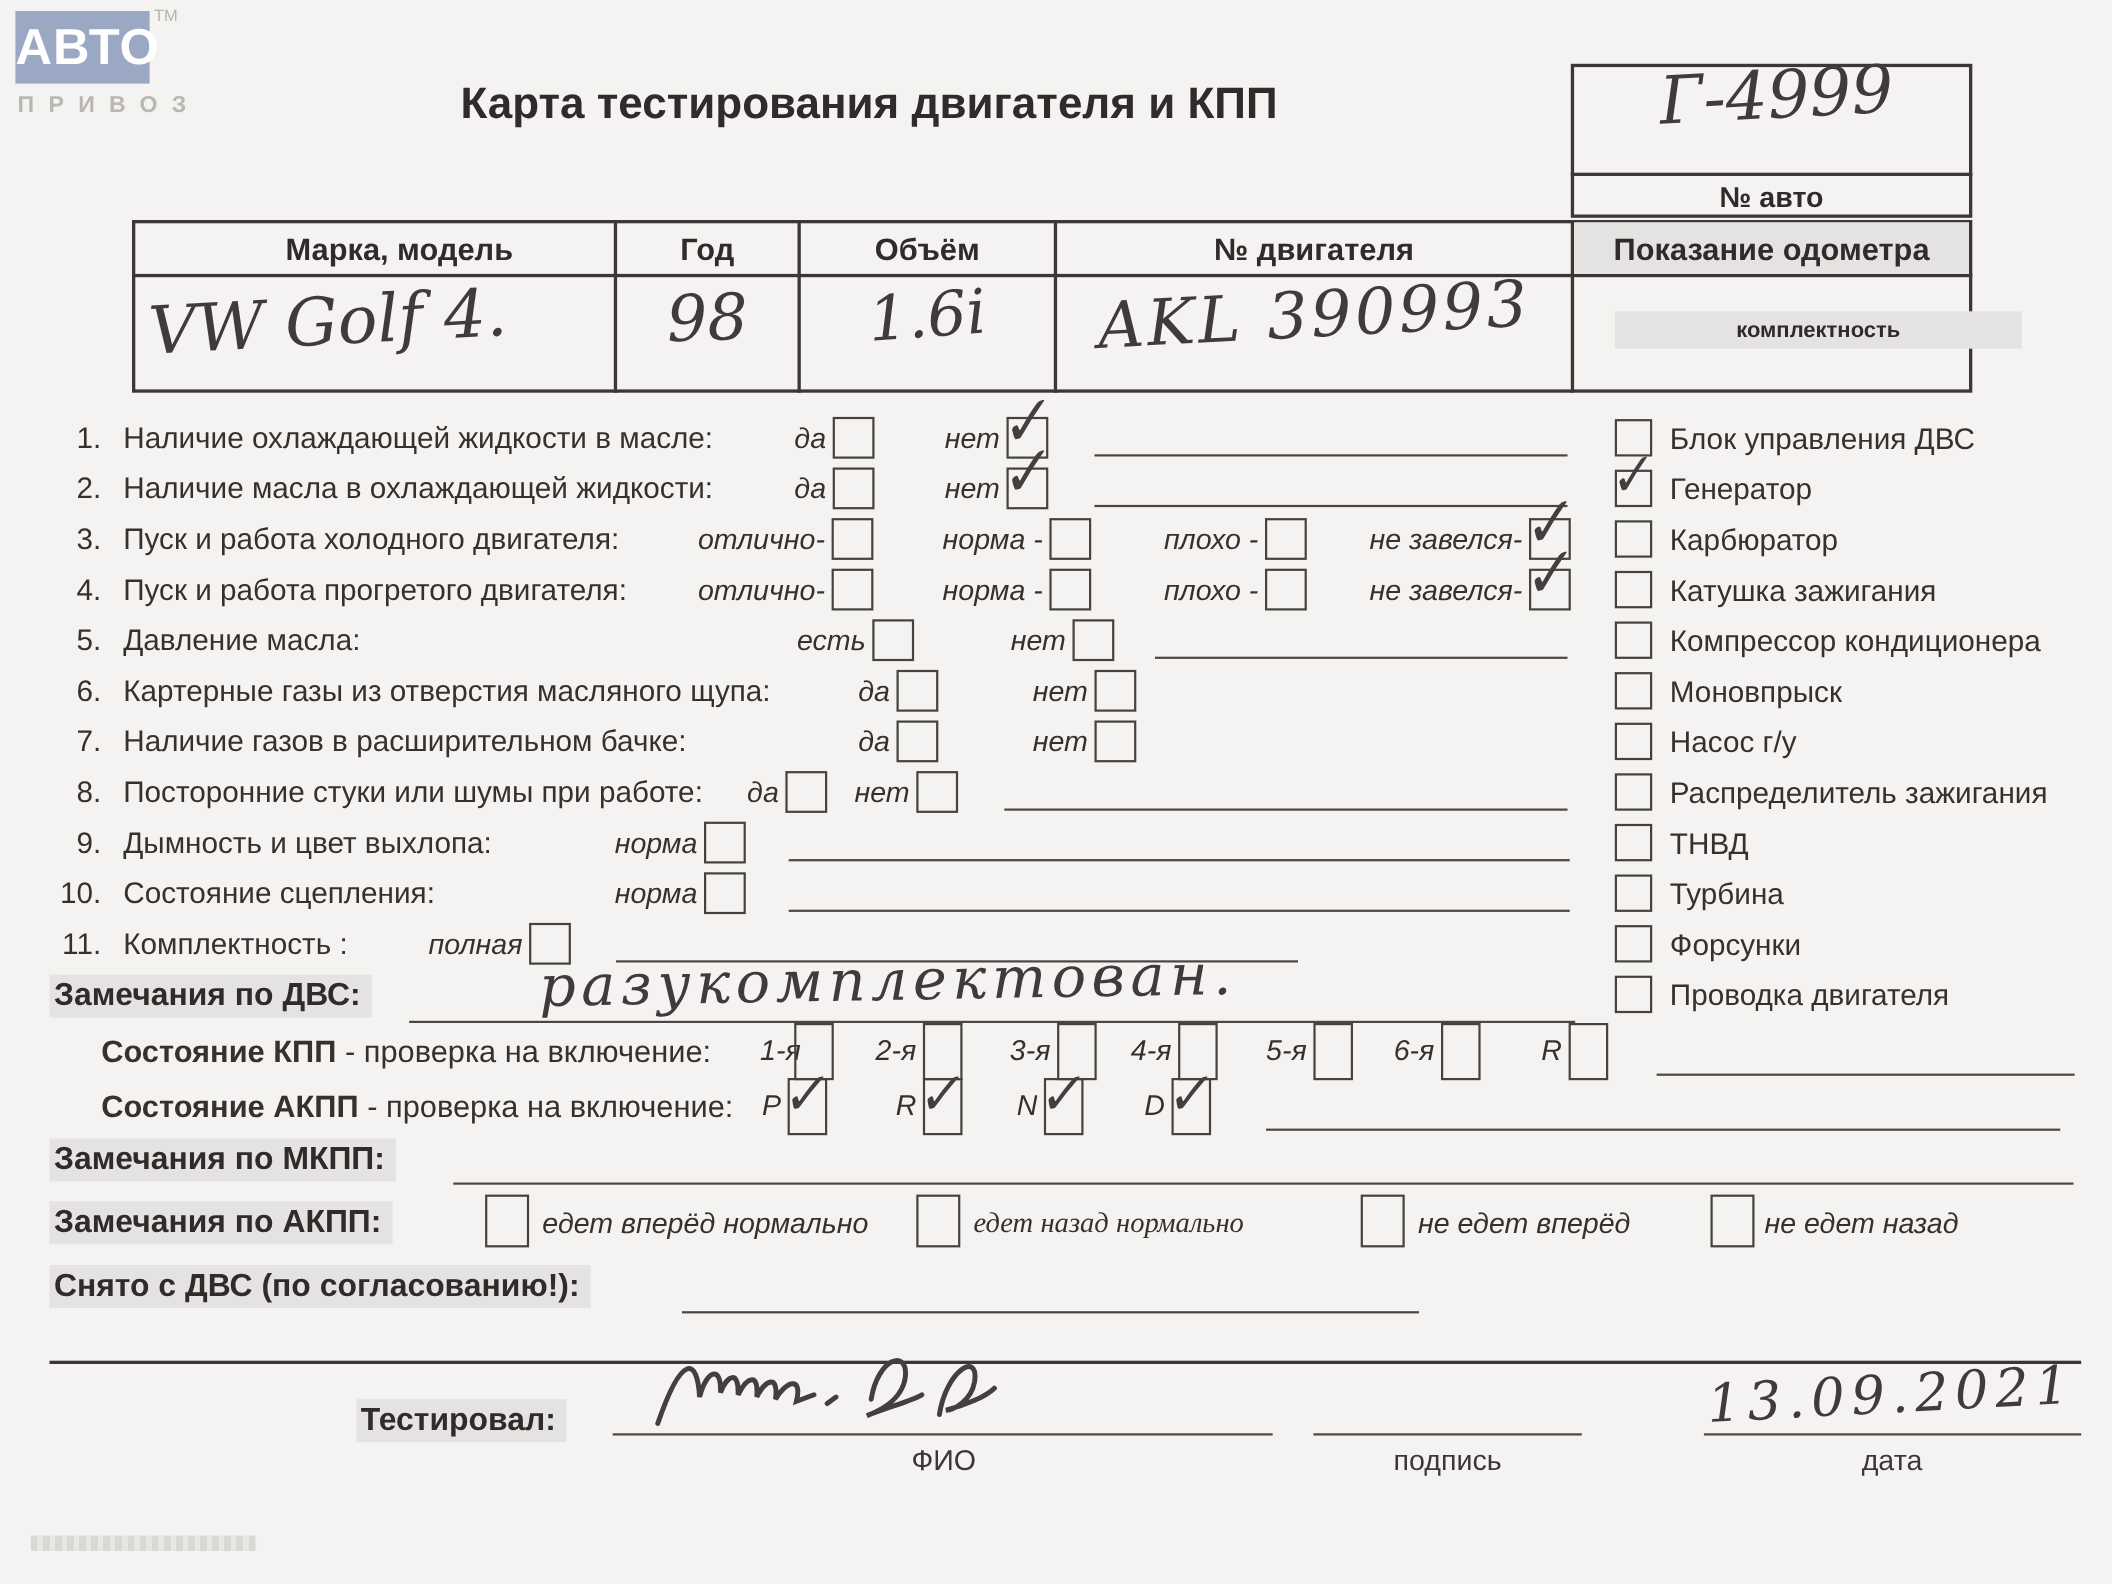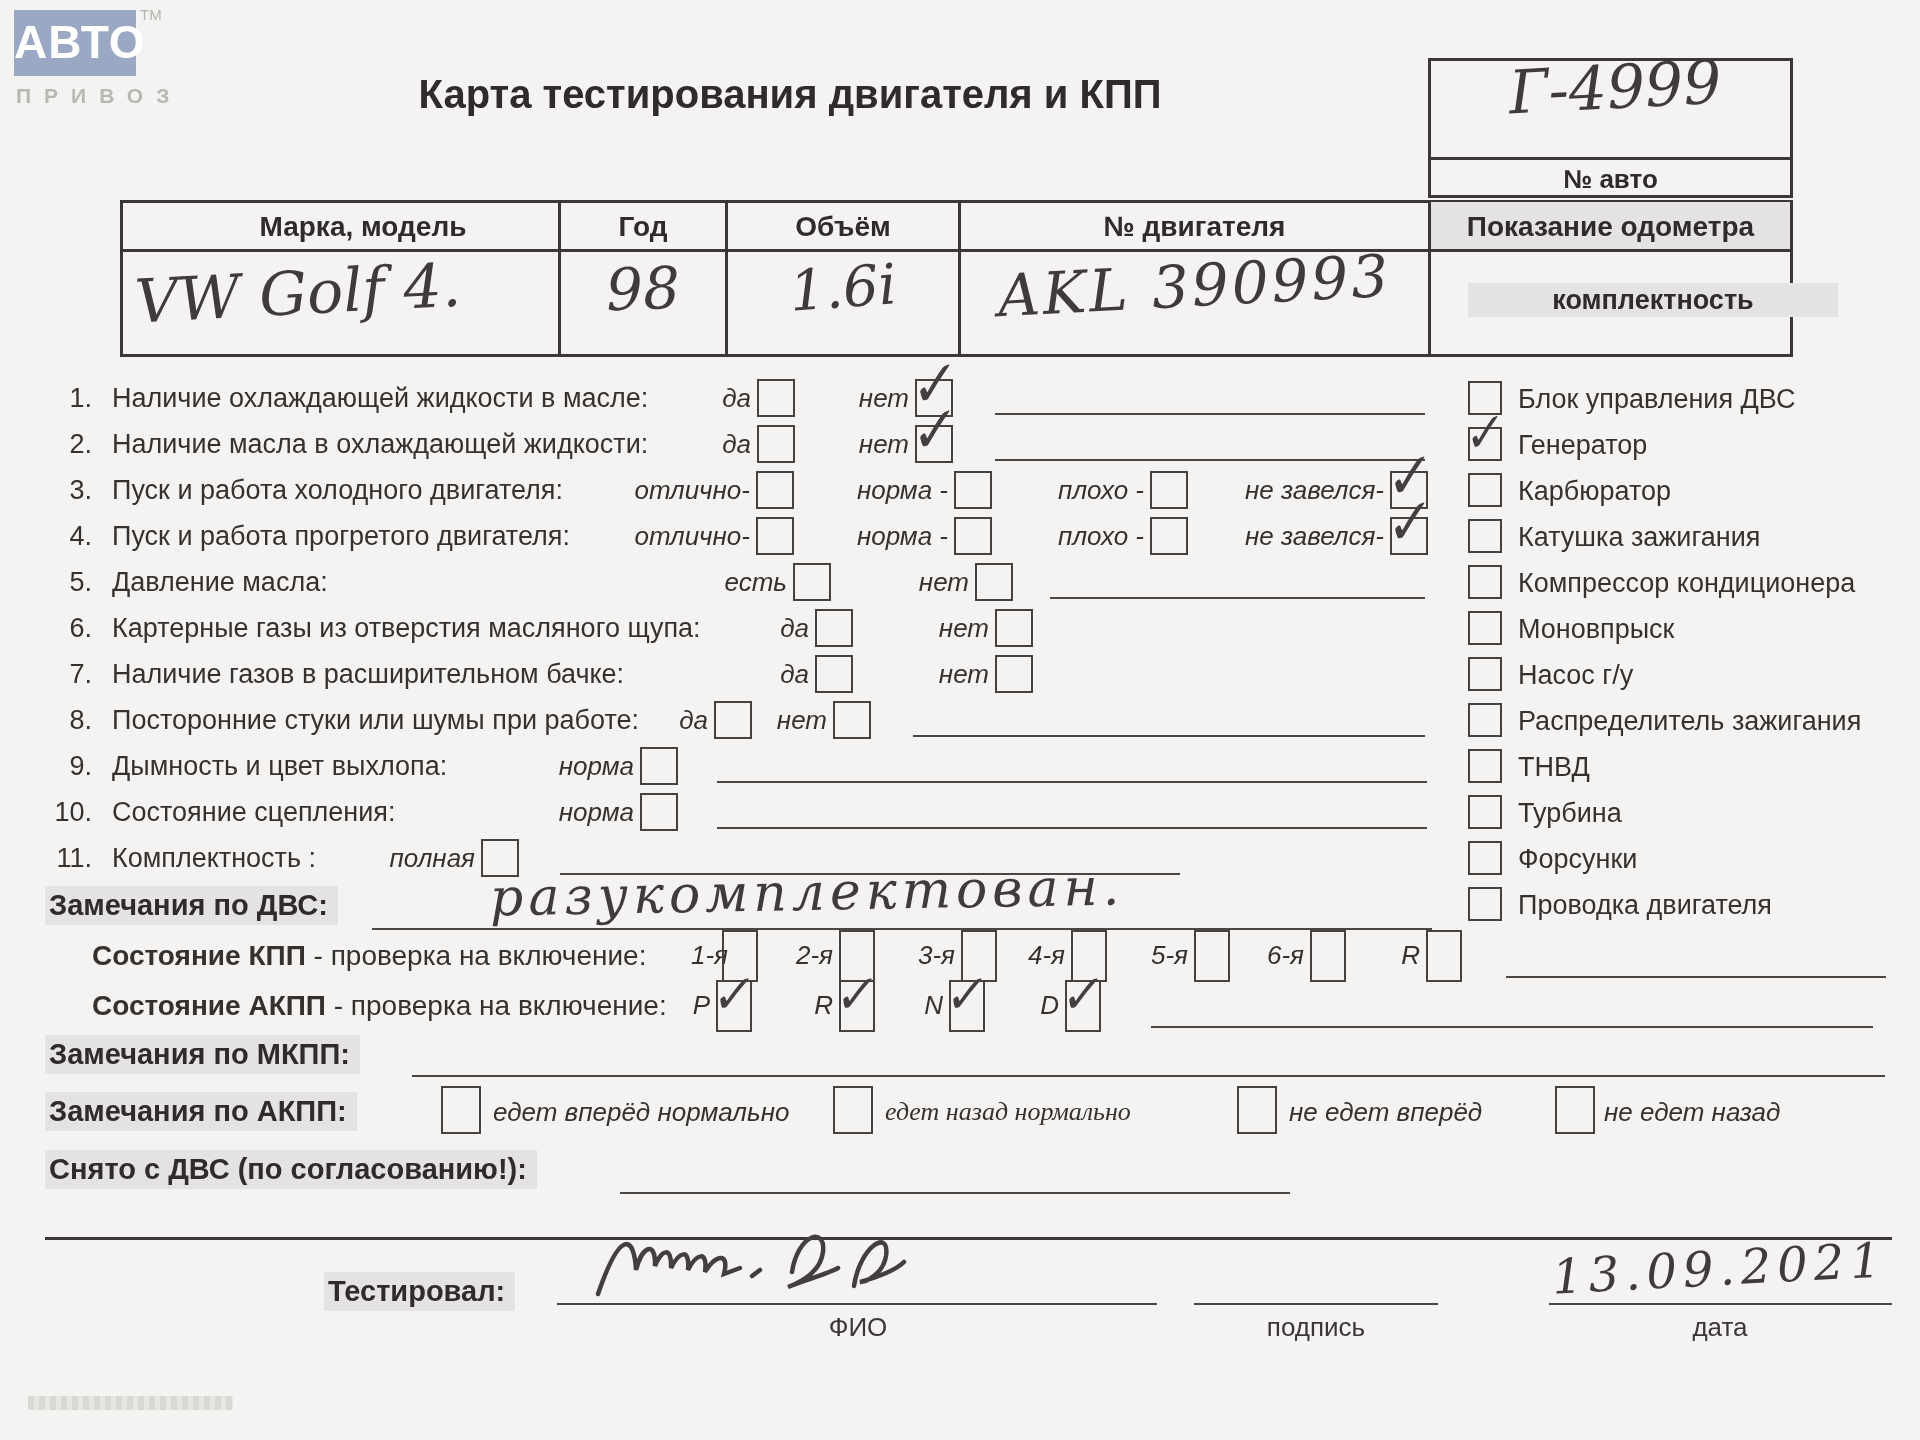--- a/index.html
+++ b/index.html
@@ -67,21 +67,21 @@
   <div class="cellhead" style="left:123px;top:202px;width:480px;">Марка, модель</div>
   <div class="cellhead" style="left:561px;top:202px;width:164px;">Год</div>
   <div class="cellhead" style="left:728px;top:202px;width:230px;">Объём</div>
   <div class="cellhead" style="left:961px;top:202px;width:467px;">№ двигателя</div>
   <div class="cellhead shaded" style="left:1431px;top:202px;width:359px;height:47px;">Показание одометра</div>
   <div class="hw abs" style="left:135px;top:258px;font-size:60px;transform:rotate(-3deg);">VW Golf 4.</div>
   <div class="hw abs" style="left:561px;top:255px;width:164px;text-align:center;font-size:58px;transform:rotate(-2deg);">98</div>
   <div class="hw abs" style="left:728px;top:255px;width:230px;text-align:center;font-size:56px;transform:rotate(-4deg);">1.6i</div>
   <div class="hw abs" style="left:961px;top:252px;width:467px;text-align:center;font-size:58px;letter-spacing:3px;transform:rotate(-3deg);">AKL 390993</div>
 
-  <div class="cellhead shaded" style="left:1468px;top:283px;width:370px;height:34px;line-height:34px;font-size:27px;">комплектность</div>
+  <div class="cellhead shaded" style="left:1468px;top:283px;width:370px;height:34px;line-height:34px;font-size:20px;">комплектность</div>
 
   <div class="row" style="top:381px">
       <span class="cb cb34" style="left:1468px"></span>
       <span class="eq-label">Блок управления ДВС</span>
     </div>
   <div class="row" style="top:427px">
       <span class="cb cb34 checked" style="left:1468px">
         <span class="mark">✓</span>
       </span>
       <span class="eq-label">Генератор</span>

